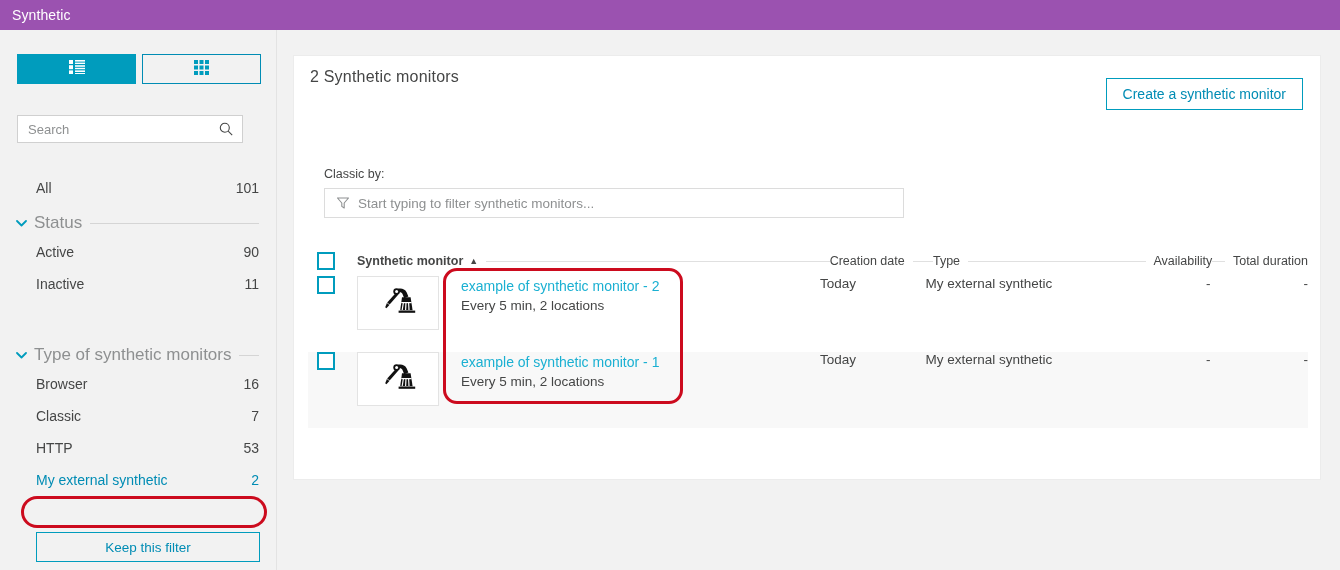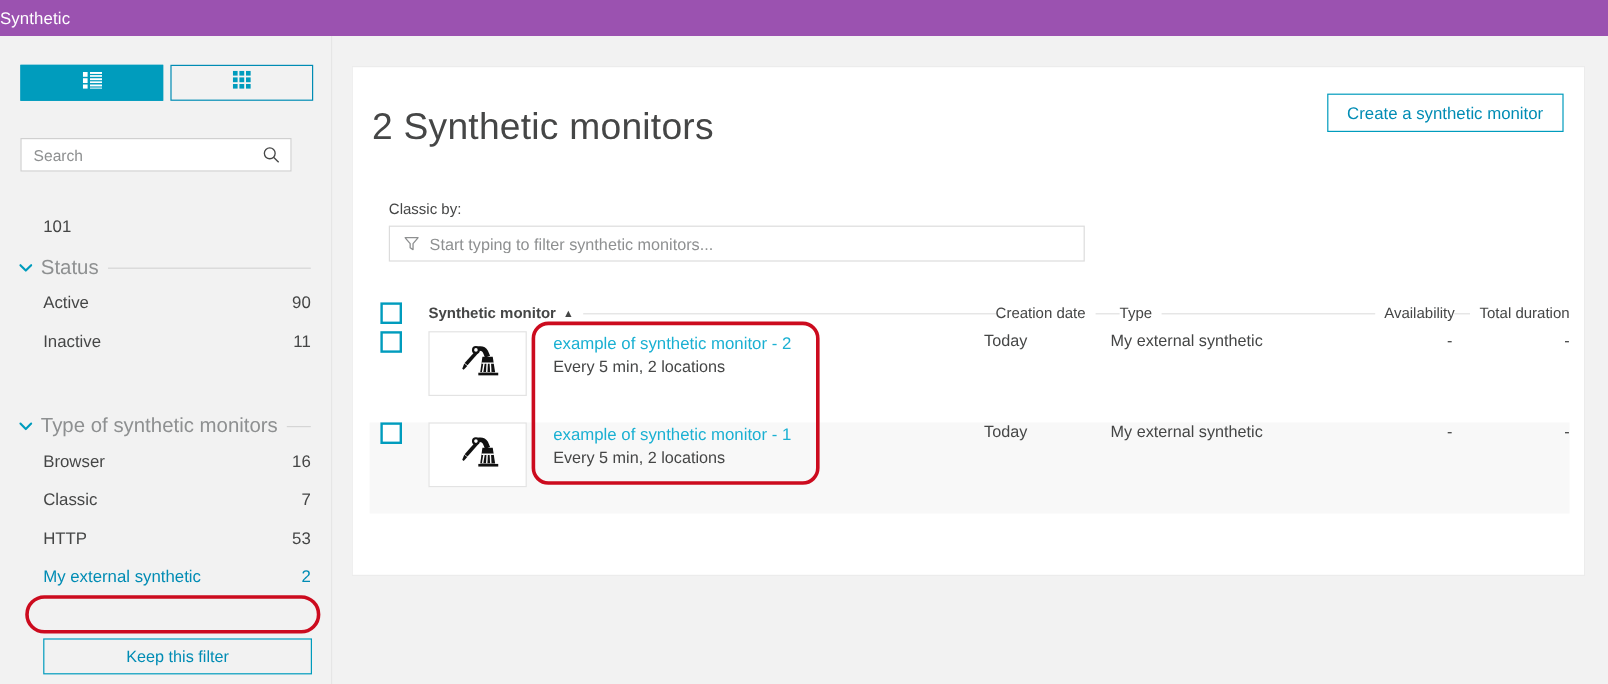--- a/index.html
+++ b/index.html
@@ -15,20 +15,21 @@
   
   #titlebar {
     position: absolute; left: 0; top: 0;
     width: 1340px; height: 30px;
     background: #9b52b0;
     display: flex; align-items: center;
   }
   #titlebar .title {
     color: #ffffff;
     font-size: 14px;
+    padding-left: 12px;
     letter-spacing: .1px;
   }
 
   
   #sidebar {
     position: absolute; left: 0; top: 30px;
     width: 277px; height: 540px;
     background: #f2f2f2;
     border-right: 1px solid #e3e3e3;
   }
@@ -108,22 +109,22 @@
     background: #f2f2f2;
   }
   .card {
     position: absolute; left: 16px; top: 25px;
     width: 1028px; height: 425px;
     background: #ffffff;
     border: 1px solid #ececec;
   }
 
   .page-title {
-    position: absolute; left: 16px; top: 32px;
-    font-size: 31px; color: #454646; font-weight: 300;
+    position: absolute; left: 16px; top: 12px;
+    font-size: 16px; color: #454646; font-weight: 300;
     letter-spacing: .2px;
   }
   .create-btn {
     position: absolute; right: 17px; top: 22px;
     height: 32px; padding: 0 16px;
     border: 1px solid #009cbd;
     background: #ffffff;
     color: #008cb4;
     font-size: 14px;
     font-family: "Liberation Sans", sans-serif;
@@ -263,20 +264,21 @@
       <svg width="14" height="14" viewBox="0 0 14 14">
         <circle cx="5.8" cy="5.8" r="4.5" fill="none" stroke="#454646" stroke-width="1.1"></circle>
         <line x1="9.2" y1="9.2" x2="13.2" y2="13.2" stroke="#454646" stroke-width="1.1"></line>
       </svg>
     </span>
   </div>
 
   <div class="filter-list">
 
     <div class="f-row">
+      <span class="lbl">All</span>
       <span class="cnt">101</span>
     </div>
 
     <div class="f-group">
       <span class="chev">
         <svg width="11" height="8" viewBox="0 0 11 8">
           <polyline points="1,2 5.5,6.5 10,2" fill="none" stroke="#009cbd" stroke-width="1.8" stroke-linecap="round" stroke-linejoin="round"></polyline>
         </svg>
       </span>
       <span class="gl">Status</span>

